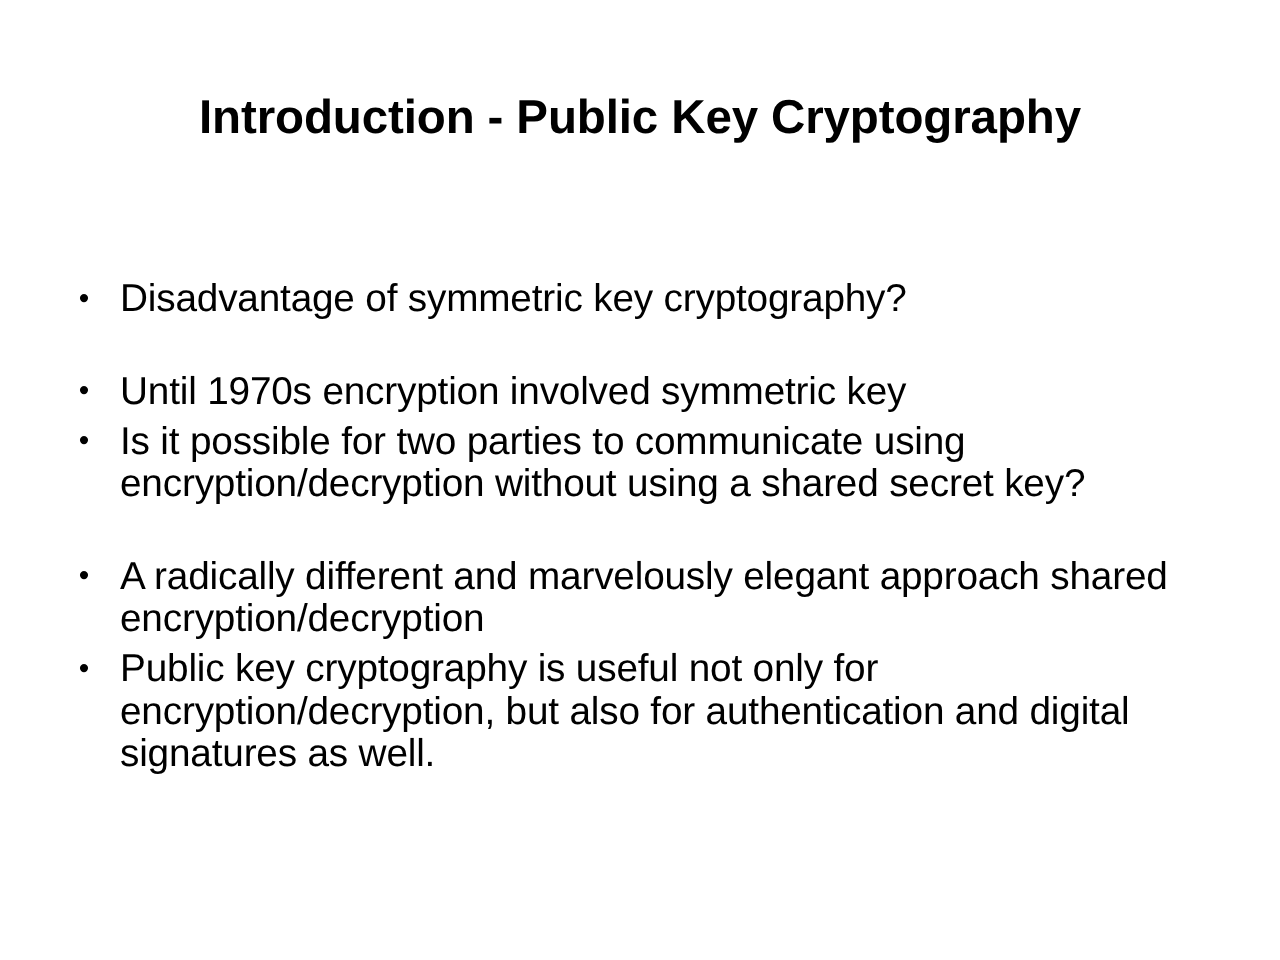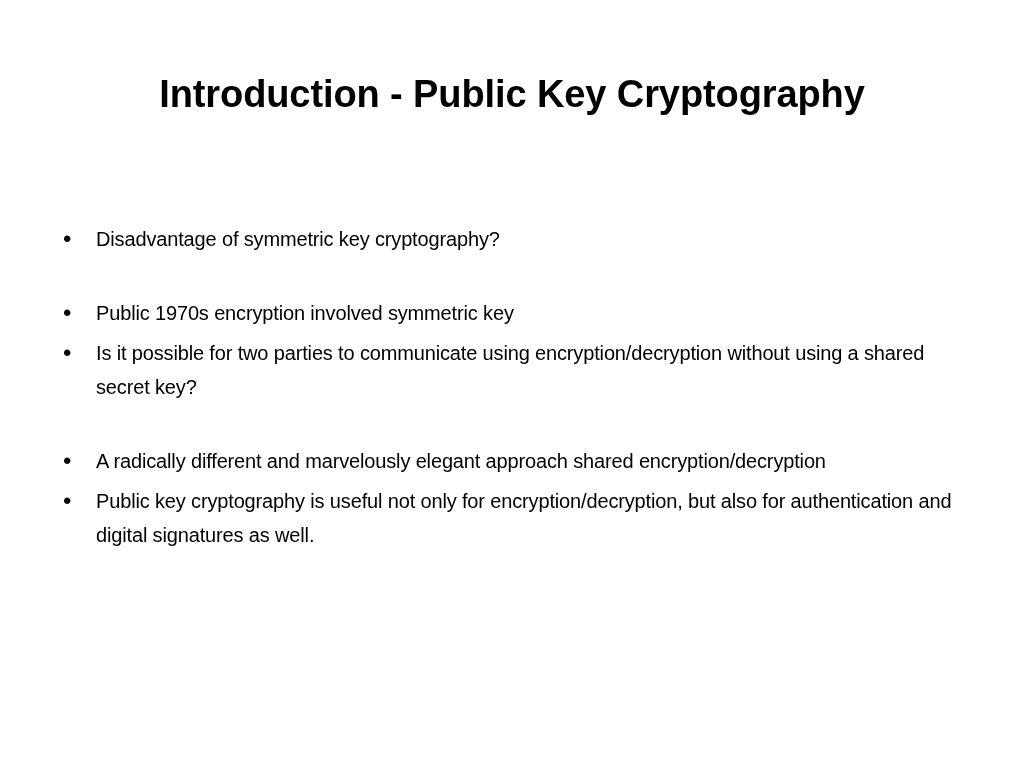--- a/index.html
+++ b/index.html
@@ -51,21 +51,21 @@
     flex: 0 0 auto;
     width: 38px;
     font-size: 24px;
     line-height: 34px;
     text-align: left;
     padding-left: 5px;
     box-sizing: border-box;
   }
   .bullet-text {
     flex: 1 1 auto;
-    font-size: 20px;
+    font-size: 31px;
     line-height: 34px;
     letter-spacing: -0.15px;
   }
   .spacer-line {
     height: 40px;
   }
   .spacer-line-small {
     height: 6px;
   }
 </style>
@@ -80,21 +80,21 @@
 
     <div class="bullet-row">
       <span class="bullet-marker">•</span>
       <span class="bullet-text">Disadvantage of symmetric key cryptography?</span>
     </div>
 
     <div class="spacer-line"></div>
 
     <div class="bullet-row">
       <span class="bullet-marker">•</span>
-      <span class="bullet-text">Public 1970s encryption involved symmetric key</span>
+      <span class="bullet-text">Until 1970s encryption involved symmetric key</span>
     </div>
 
     <div class="spacer-line-small"></div>
 
     <div class="bullet-row">
       <span class="bullet-marker">•</span>
       <span class="bullet-text">Is it possible for two parties to communicate using encryption/decryption without using a shared secret key?</span>
     </div>
 
     <div class="spacer-line"></div>

